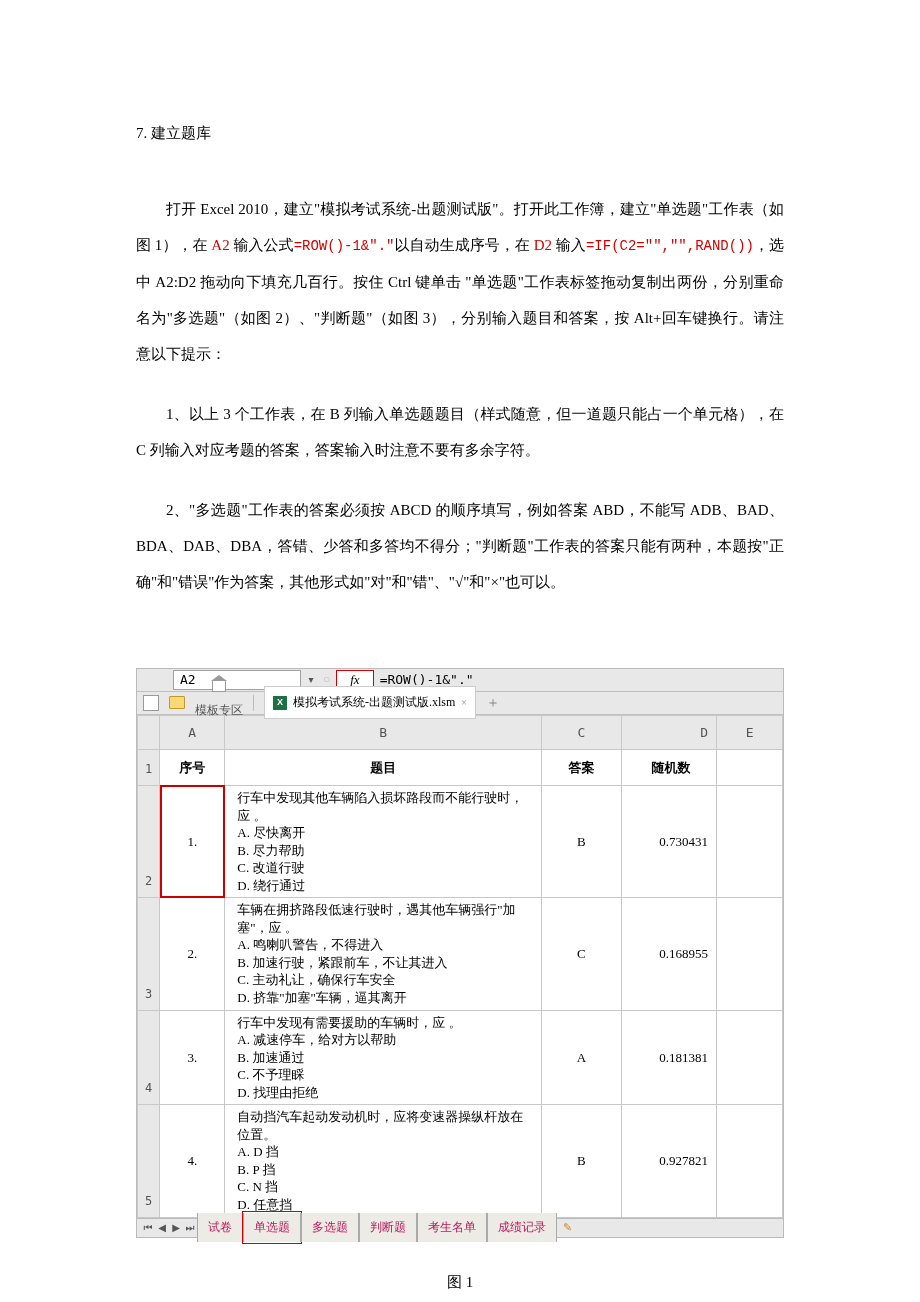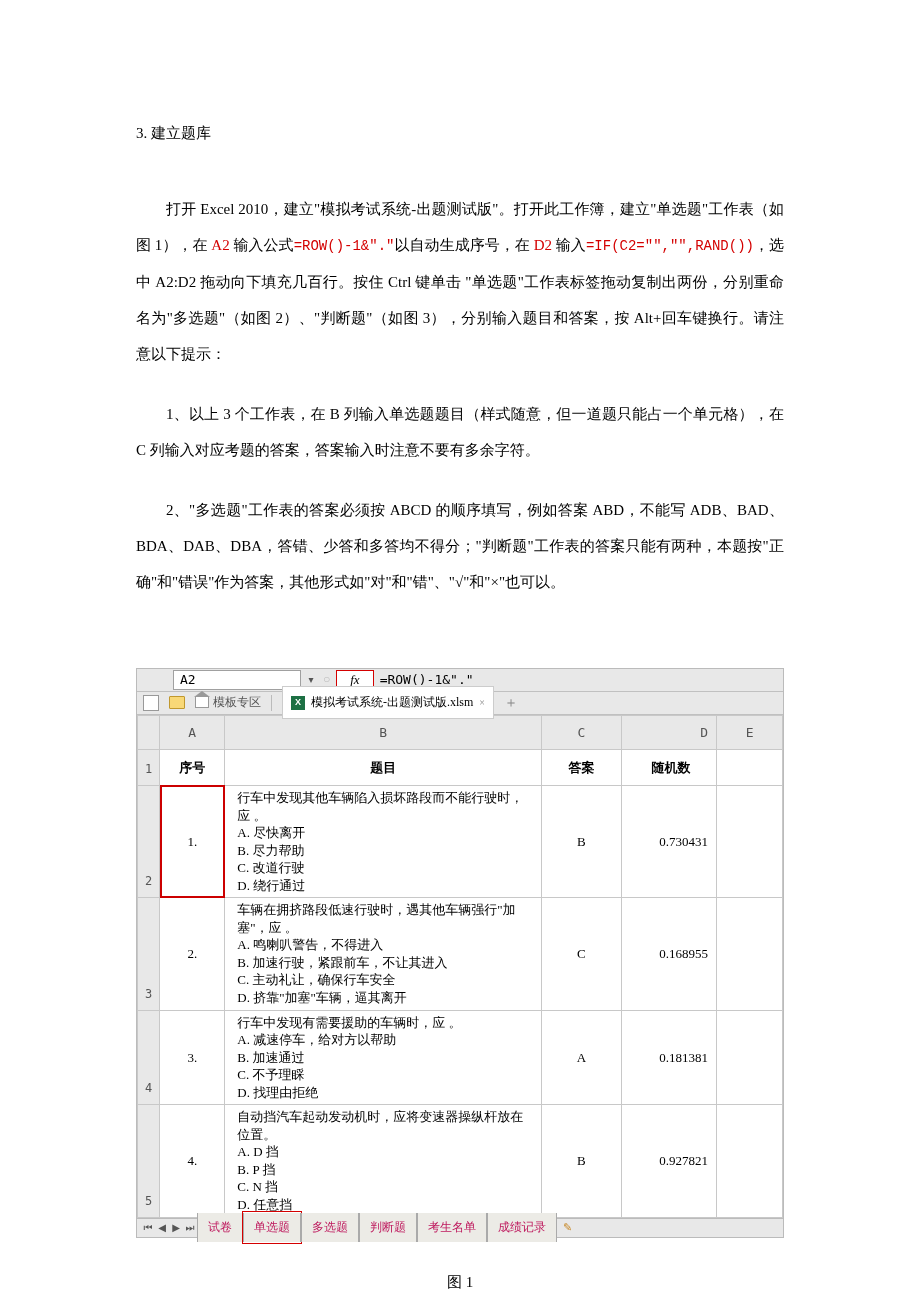--- a/index.html
+++ b/index.html
@@ -99,21 +99,21 @@
     background: #fff;
     position: relative;
   }
   .filetabs .icon-folder {
     width: 14px; height: 11px;
     border: 1px solid #c0982e;
     background: #f8d877;
     border-radius: 1px;
   }
   .filetabs .home {
-    display: flex; align-items: center; gap: 4px; color: #555;
+    display: flex; align-items: center; gap: 4px; color: #555; flex-direction: column;
   }
   .filetabs .home-icon {
     width: 12px; height: 10px;
     border: 1px solid #999; border-top: none;
     position: relative;
     background: #fff;
   }
   .filetabs .home-icon::before {
     content: "";
     position: absolute; top: -6px; left: -2px;
@@ -209,21 +209,21 @@
   .caption {
     text-align:center;
     font-size:15px;
     margin-top:26px;
   }
 </style>
 </head>
 <body>
 
 <div class="page">
-  <div class="section-title">3. 建立题库</div>
+  <div class="section-title">7. 建立题库</div>
 
   <div class="spacer"></div>
 
   <p class="para">
     <span>打开 Excel 2010，建立"模拟考试系统-出题测试版"。打开此工作簿，建立"单选题"工作表（如图 1），在 </span><span class="formula-red">A2</span><span> 输入公式</span><span class="formula-red formula-mono">=ROW()-1&amp;"."</span><span>以自动生成序号，在 </span><span class="formula-red">D2</span><span> 输入</span><span class="formula-red formula-mono">=IF(C2="","",RAND())</span><span>，选中 A2:D2 拖动向下填充几百行。按住 Ctrl 键单击 "单选题"工作表标签拖动复制出两份，分别重命名为"多选题"（如图 2）、"判断题"（如图 3），分别输入题目和答案，按 Alt+回车键换行。请注意以下提示：</span>
   </p>
 
   <div class="spacer"></div>
 
   <p class="para">1、以上 3 个工作表，在 B 列输入单选题题目（样式随意，但一道题只能占一个单元格），在 C 列输入对应考题的答案，答案输入时注意不要有多余字符。</p>

